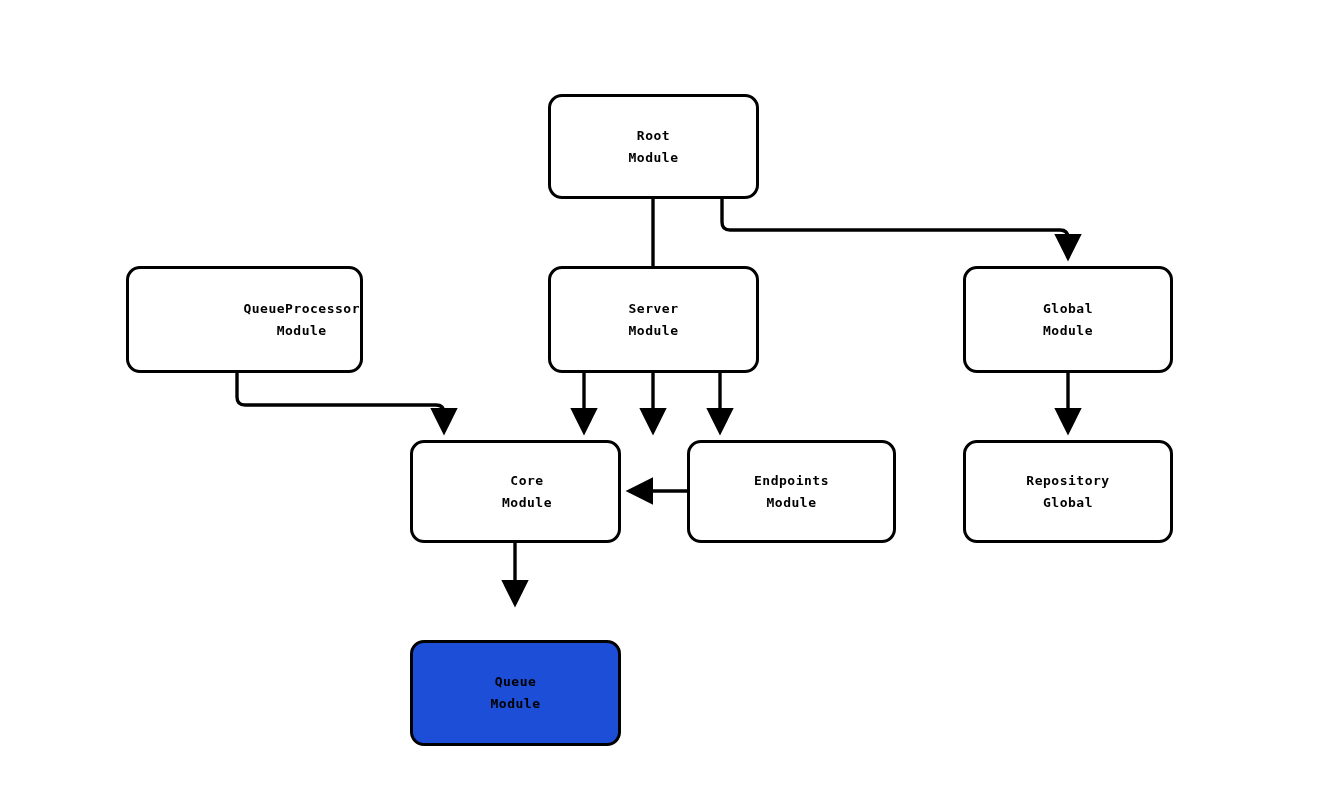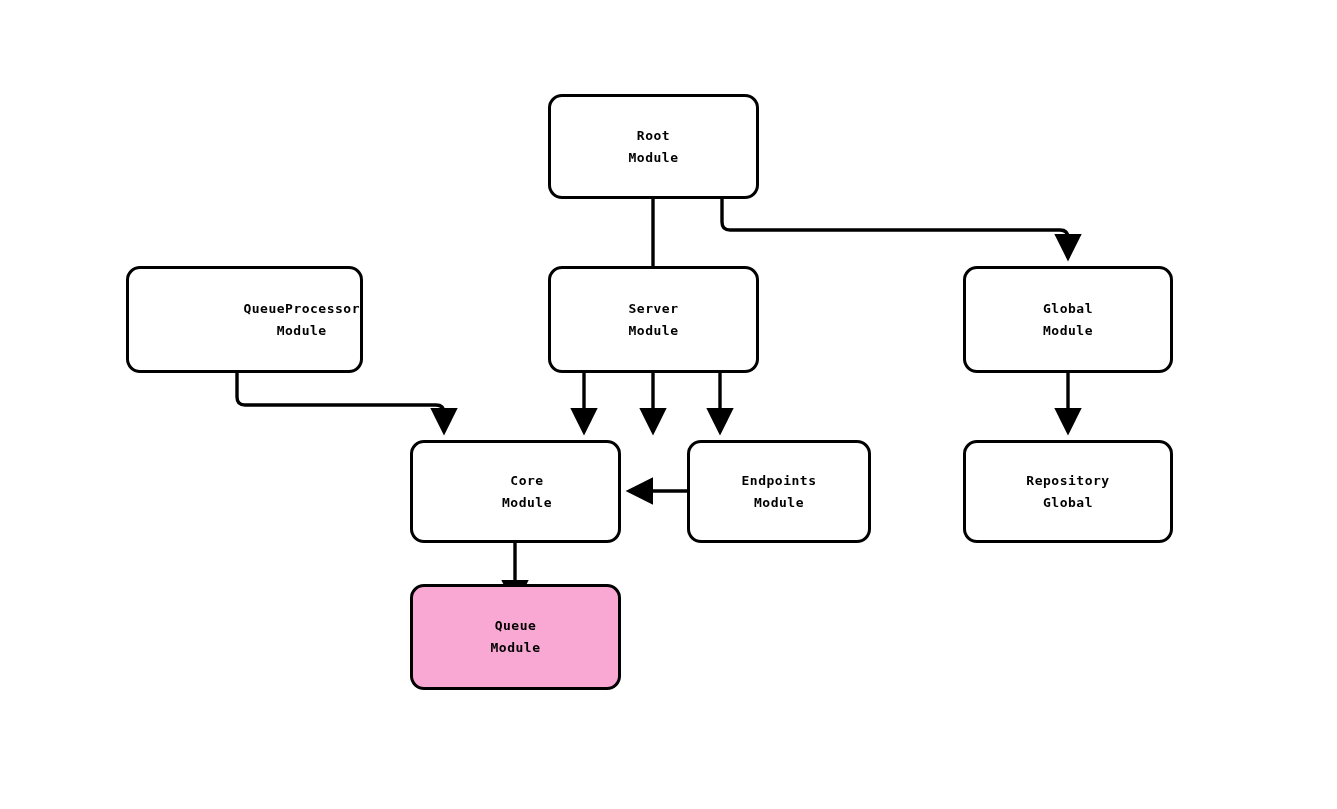--- a/index.html
+++ b/index.html
@@ -93,28 +93,28 @@
   <div class="node" id="node-global" style="left: 963px; top: 266px; width: 210px; height: 107px; background: rgb(255, 255, 255); border-color: rgb(0, 0, 0);">
     <span class="node-label">Global
 Module</span>
   </div>
 
   <div class="node" id="node-core" style="left: 410px; top: 440px; width: 211px; height: 103px; background: rgb(255, 255, 255); border-color: rgb(0, 0, 0); padding-left: 23px;">
     <span class="node-label">Core
 Module</span>
   </div>
 
-  <div class="node" id="node-endpoints" style="left: 687px; top: 440px; width: 184px; height: 103px; background: rgb(255, 255, 255); border-color: rgb(0, 0, 0); align-items: center;">
+  <div class="node" id="node-endpoints" style="left: 687px; top: 440px; width: 209px; height: 103px; background: rgb(255, 255, 255); border-color: rgb(0, 0, 0); align-items: center;">
     <span class="node-label">Endpoints
 Module</span>
   </div>
 
   <div class="node" id="node-repository" style="left: 963px; top: 440px; width: 210px; height: 103px; background: rgb(255, 255, 255); border-color: rgb(0, 0, 0);">
     <span class="node-label">Repository
 Global</span>
   </div>
 
-  <div class="node" id="node-queue" style="left: 410px; top: 584px; width: 211px; height: 106px; background: #f9a8d4; border-color: rgb(0, 0, 0);">
+  <div class="node" id="node-queue" style="left: 410px; top: 640px; width: 211px; height: 106px; background: #1d4ed8; border-color: rgb(0, 0, 0);">
     <span class="node-label">Queue
 Module</span>
   </div>
 
 </div>
 
 </body></html>

